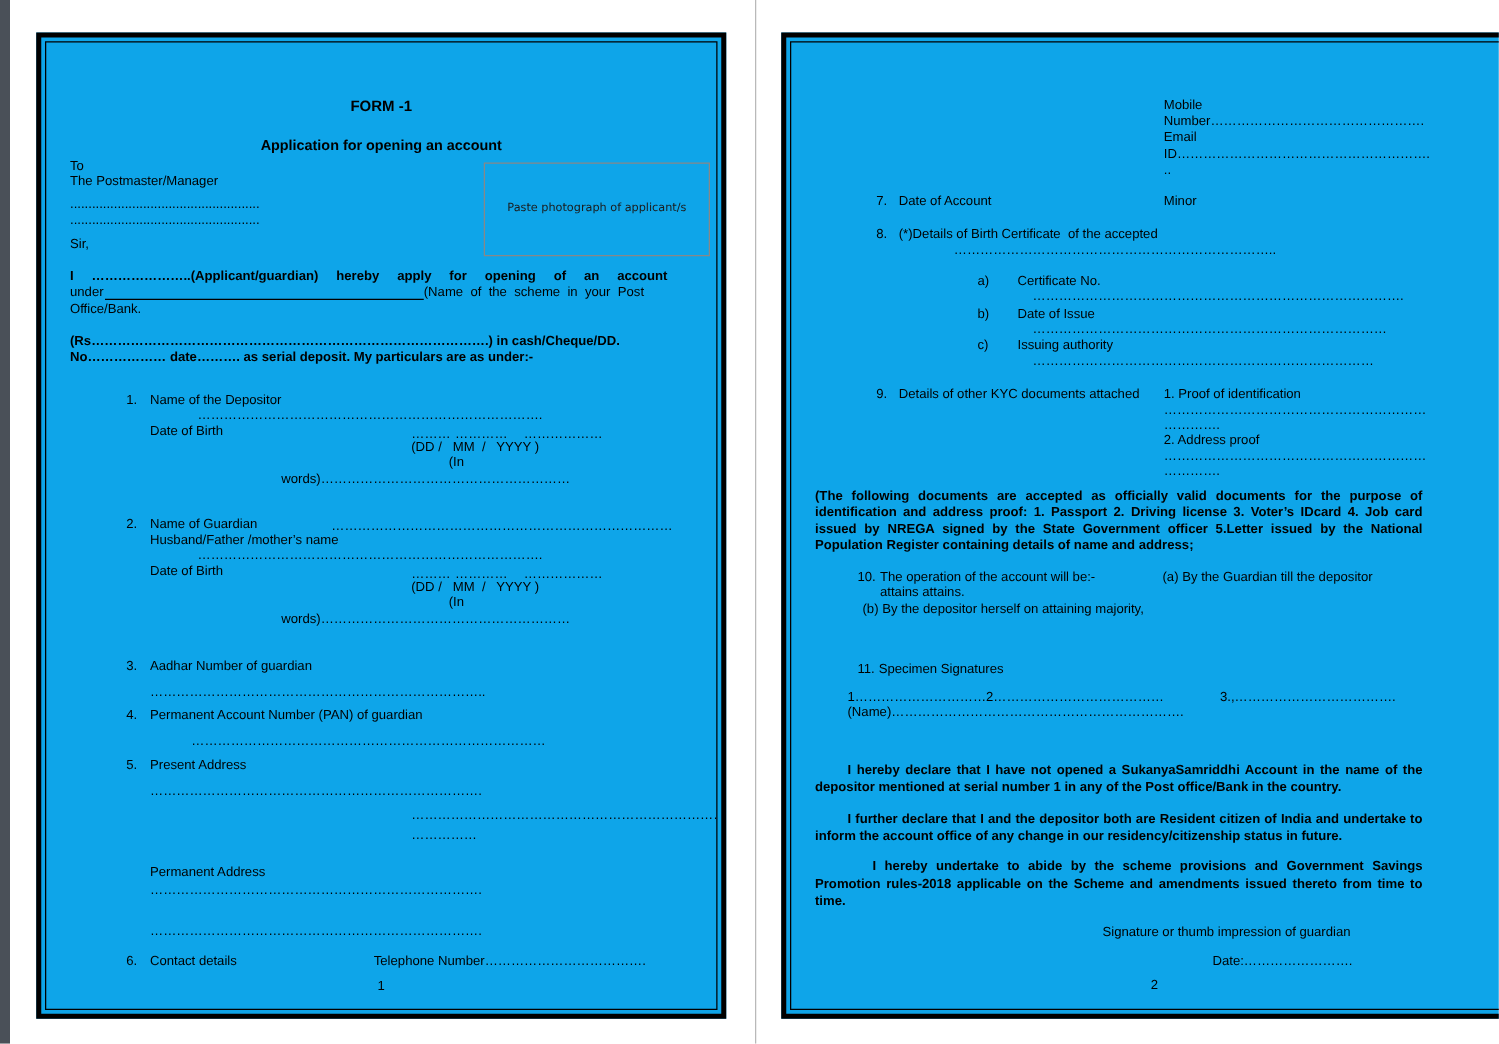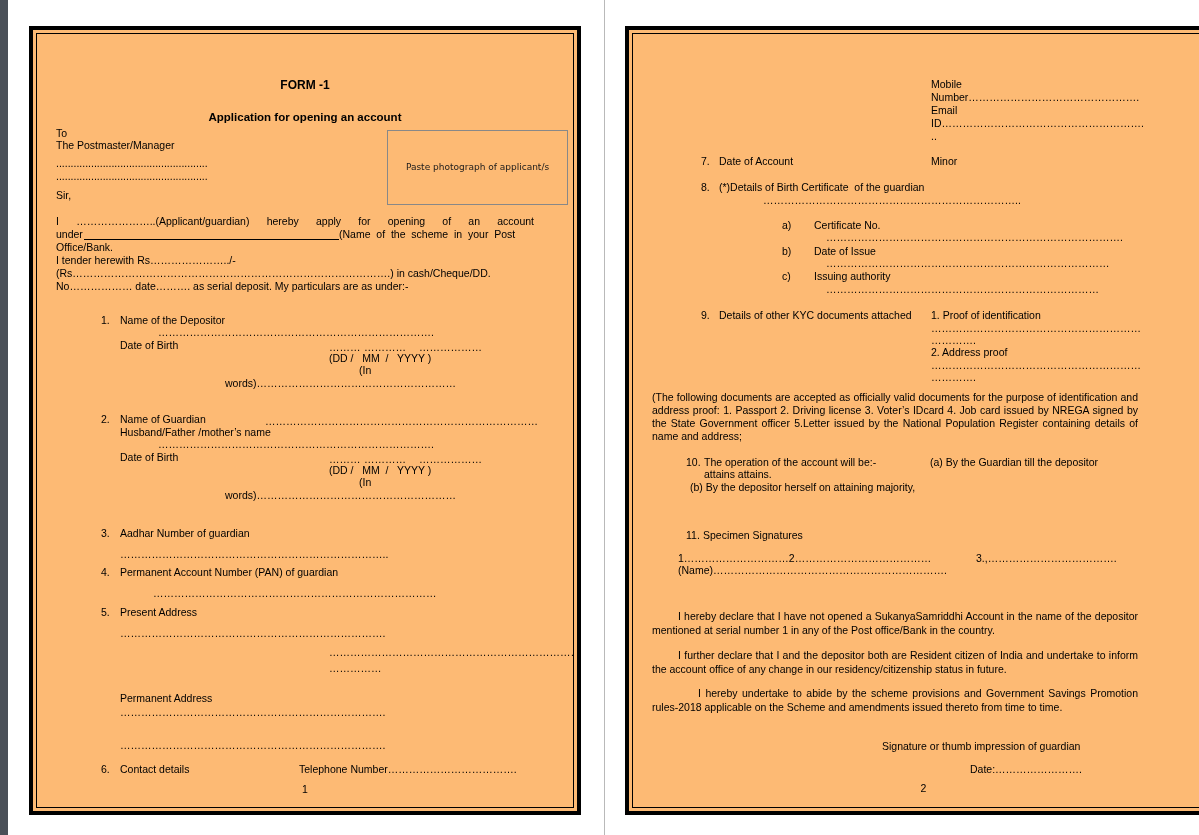--- a/index.html
+++ b/index.html
@@ -28,21 +28,21 @@
   .sheet-gap-line {
     position: absolute;
     left: 604px; top: 0;
     width: 1px; height: 835px;
     background: #b9b9b9;
   }
 
   .page {
     position: absolute;
     top: 26px;
-    background: #fdba74;
+    background: #0ea5e9;
     border: 4px solid #000000;
     box-sizing: border-box;
   }
   .page-inner {
     position: absolute;
     inset: 3px;
     border: 1px solid #000000;
     box-sizing: border-box;
     overflow: hidden;
   }
@@ -60,20 +60,21 @@
   .t {
     position: absolute;
     white-space: pre;
     font-size: 10.5px;
     line-height: 1.3;
   }
   .blk {
     position: absolute;
     font-size: 10.5px;
     line-height: 1.33;
+    font-weight: bold;
   }
   .bold { font-weight: bold; }
   .just { text-align: justify; text-align-last: justify; }
   .justl { text-align: justify; }
   .ctr { text-align: center; }
 
   
   .dots { letter-spacing: 0px; }
 
   
@@ -130,21 +131,20 @@
 
       <div class="photo-box">
         <span>Paste photograph of applicant/s</span>
       </div>
 
       <div class="blk just" style="left:19px;width:478px;top:181px;">I …………………..(Applicant/guardian) hereby apply for opening of an account</div>
       <div class="t" style="left:19px;top:194px;text-align:center;">under</div>
       <div class="solid-rule" style="left:47px;top:205px;width:255px;"></div>
       <div class="t" style="left:302px;top:194px;">(Name  of  the  scheme  in  your  Post</div>
       <div class="t" style="left:19px;top:207px;">Office/Bank.</div>
-      <div class="blk" style="left:19px;width:478px;top:220px;">I                         tender                    herewith                        Rs…………………../-</div>
       <div class="blk" style="left:19px;width:478px;top:233px;">(Rs……………………………………………………………………………….) in  cash/Cheque/DD.</div>
       <div class="blk" style="left:19px;width:478px;top:246px;">No……………… date………. as   serial deposit. My particulars are as under:-</div>
 
       <div class="t" style="left:64px;top:280px;">1.</div>
       <div class="t" style="left:83px;top:280px;">Name of the Depositor</div>
       <div class="t dots" style="left:121px;top:292px;">…………………………………………………………………….</div>
       <div class="t" style="left:83px;top:305px;">Date of Birth</div>
       <div class="t dots" style="left:292px;top:307px;">………</div>
       <div class="t dots" style="left:327px;top:307px;">…………</div>
       <div class="t dots" style="left:382px;top:307px;">………………</div>
@@ -200,21 +200,21 @@
       <div class="t dots" style="left:298px;top:57px;">Number………………………………………….</div>
       <div class="t" style="left:298px;top:70px;">Email</div>
       <div class="t dots" style="left:298px;top:83px;">ID………………………………………………….</div>
       <div class="t dots" style="left:298px;top:96px;">..</div>
 
       <div class="t" style="left:68px;top:121px;">7.</div>
       <div class="t" style="left:86px;top:121px;">Date of Account</div>
       <div class="t" style="left:298px;top:121px;">Minor</div>
 
       <div class="t" style="left:68px;top:147px;">8.</div>
-      <div class="t" style="left:86px;top:147px;">(*)Details of Birth Certificate  of the guardian</div>
+      <div class="t" style="left:86px;top:147px;">(*)Details of Birth Certificate  of the accepted</div>
       <div class="t dots" style="left:130px;top:160px;">………………………………………………………………..</div>
 
       <div class="t" style="left:149px;top:185px;">a)</div>
       <div class="t" style="left:181px;top:185px;">Certificate No.</div>
       <div class="t dots" style="left:193px;top:197px;">………………………………………………………………………….</div>
 
       <div class="t" style="left:149px;top:211px;">b)</div>
       <div class="t" style="left:181px;top:211px;">Date of Issue</div>
       <div class="t dots" style="left:193px;top:223px;">………………………………………………………………………</div>
 

